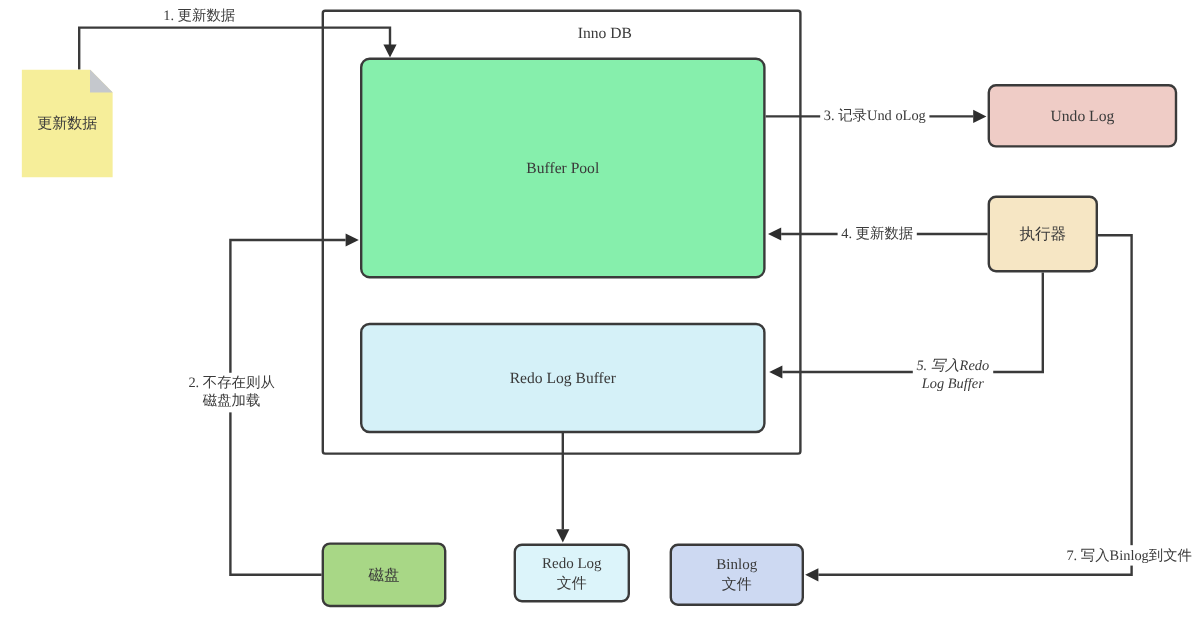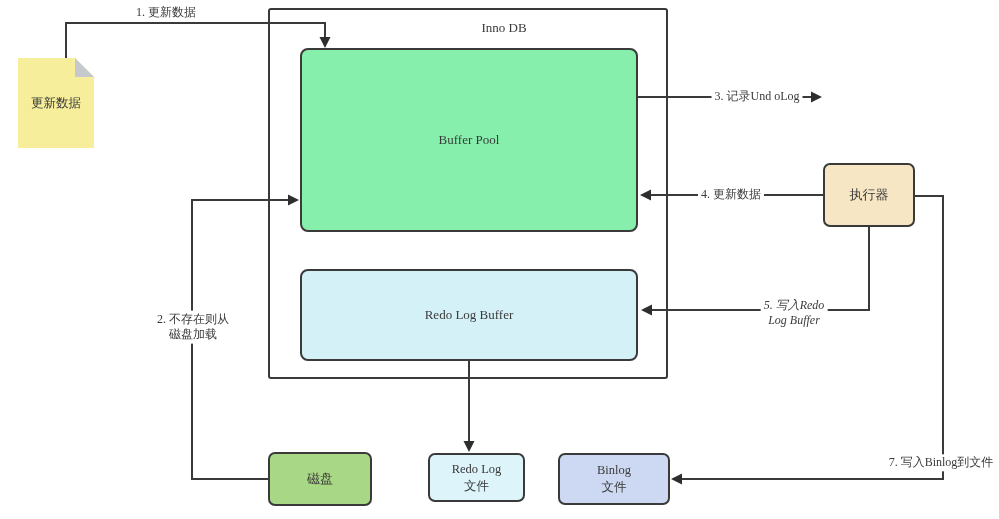--- a/index.html
+++ b/index.html
@@ -59,21 +59,21 @@
     transform:translate(-50%,-50%);
     background:#ffffff;
     font-size:12px;
     line-height:1.28;
     padding:1px 3px;
     text-align:center;
     white-space:nowrap;
   }
   #label-step1{left:166px;top:13px;}
   #label-step2{left:193px;top:327px;}
-  #label-step3{left:729px;top:97px;margin-left:28px;}
+  #label-step3{left:729px;top:97px;}
   #label-step4{left:731px;top:195px;}
   #label-step5{left:794px;top:313px;font-style:italic;}
   #label-step6{left:463px;top:404px;}
   #label-step7{left:941px;top:463px;}
 </style>
 </head>
 <body>
 
 <div id="stage">
 
@@ -112,20 +112,23 @@
     <div class="note-label">更新数据</div>
   </div>
 
   <div class="node" id="buffer-pool">
     <span>Buffer Pool</span>
   </div>
   <div class="node" id="redo-log-buffer">
     <span>Redo Log Buffer</span>
   </div>
 
+  <div class="node rounded" id="undo-log">
+    <span>Undo Log</span>
+  </div>
   <div class="node rounded" id="executor">
     <span>执行器</span>
   </div>
 
   <div class="node rounded" id="disk">
     <span>磁盘</span>
   </div>
   <div class="node rounded" id="redo-log-file">
     <span>
       <span>Redo Log</span><br>

